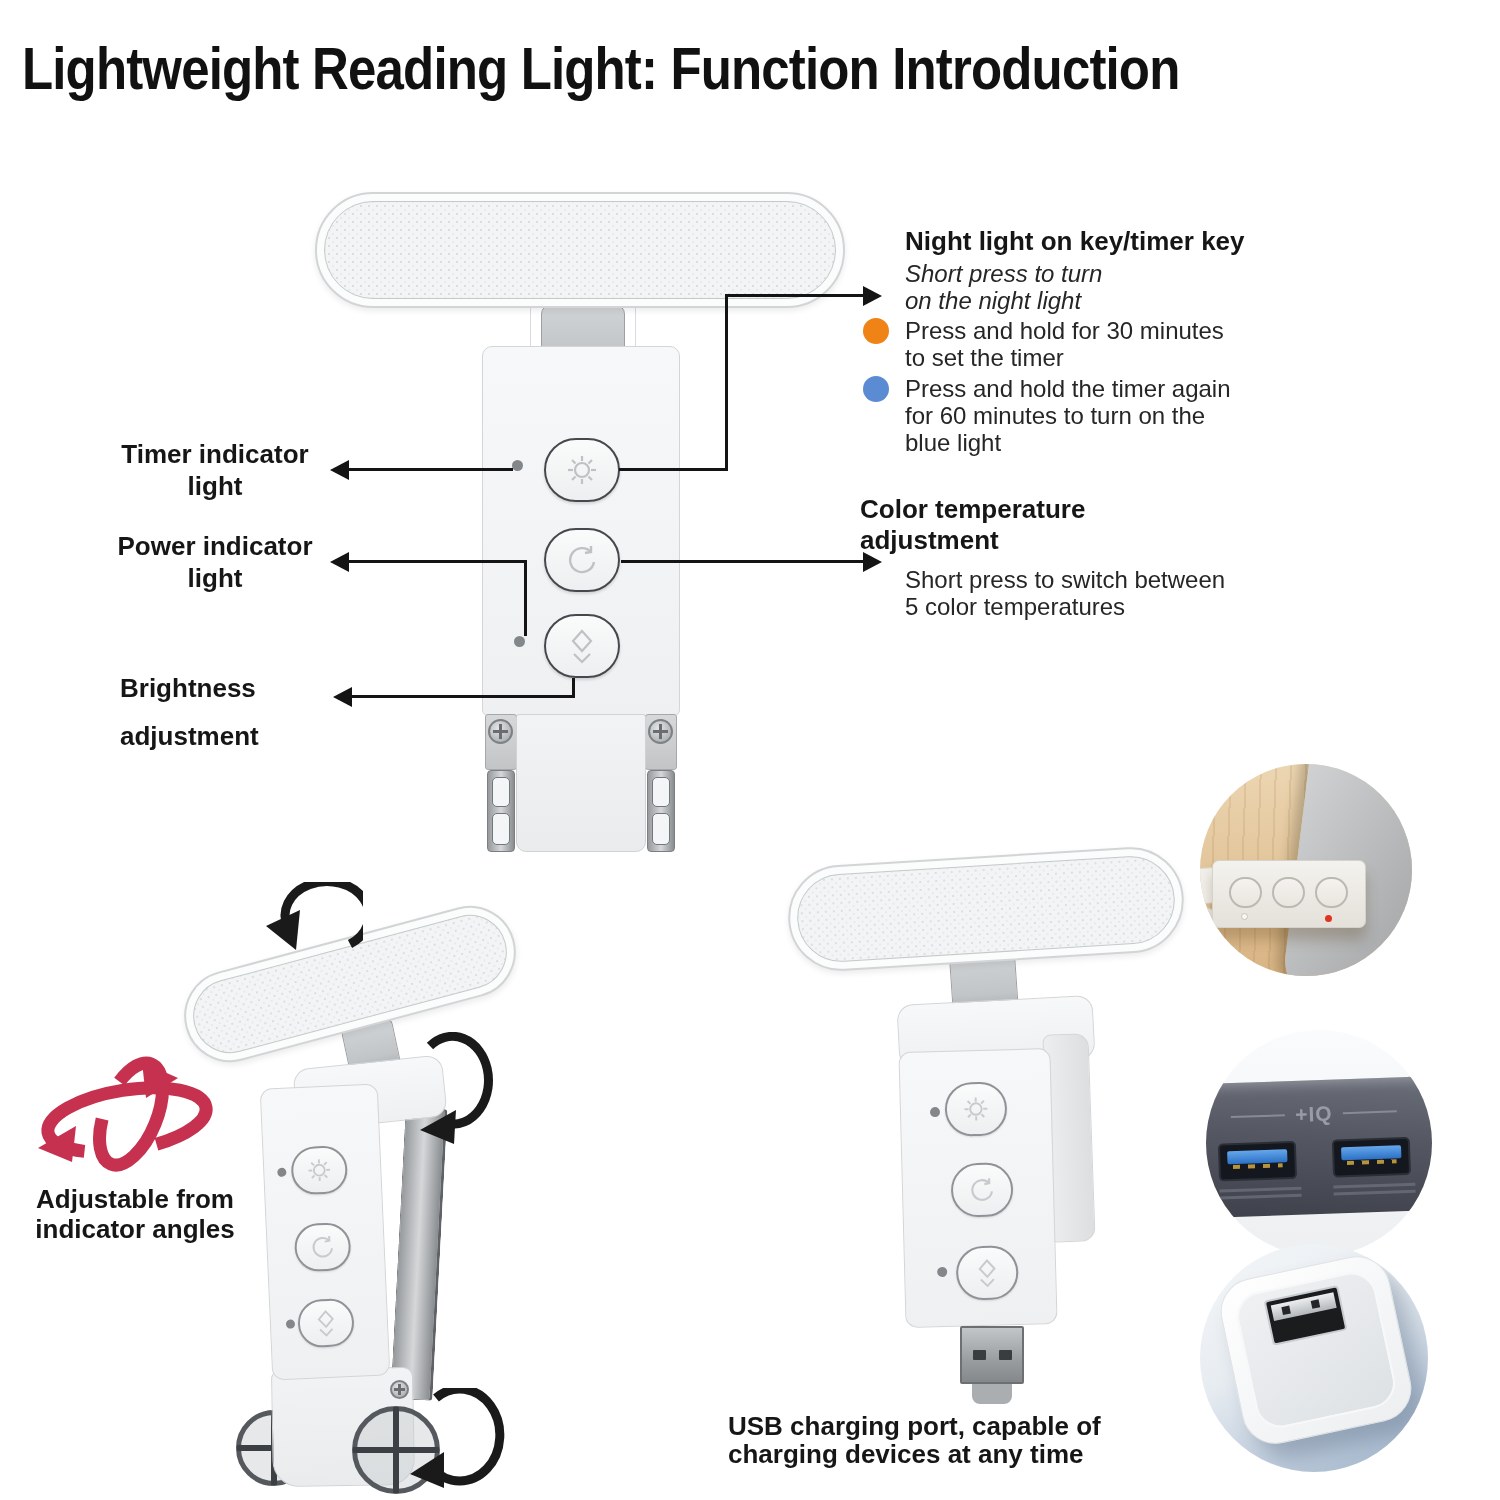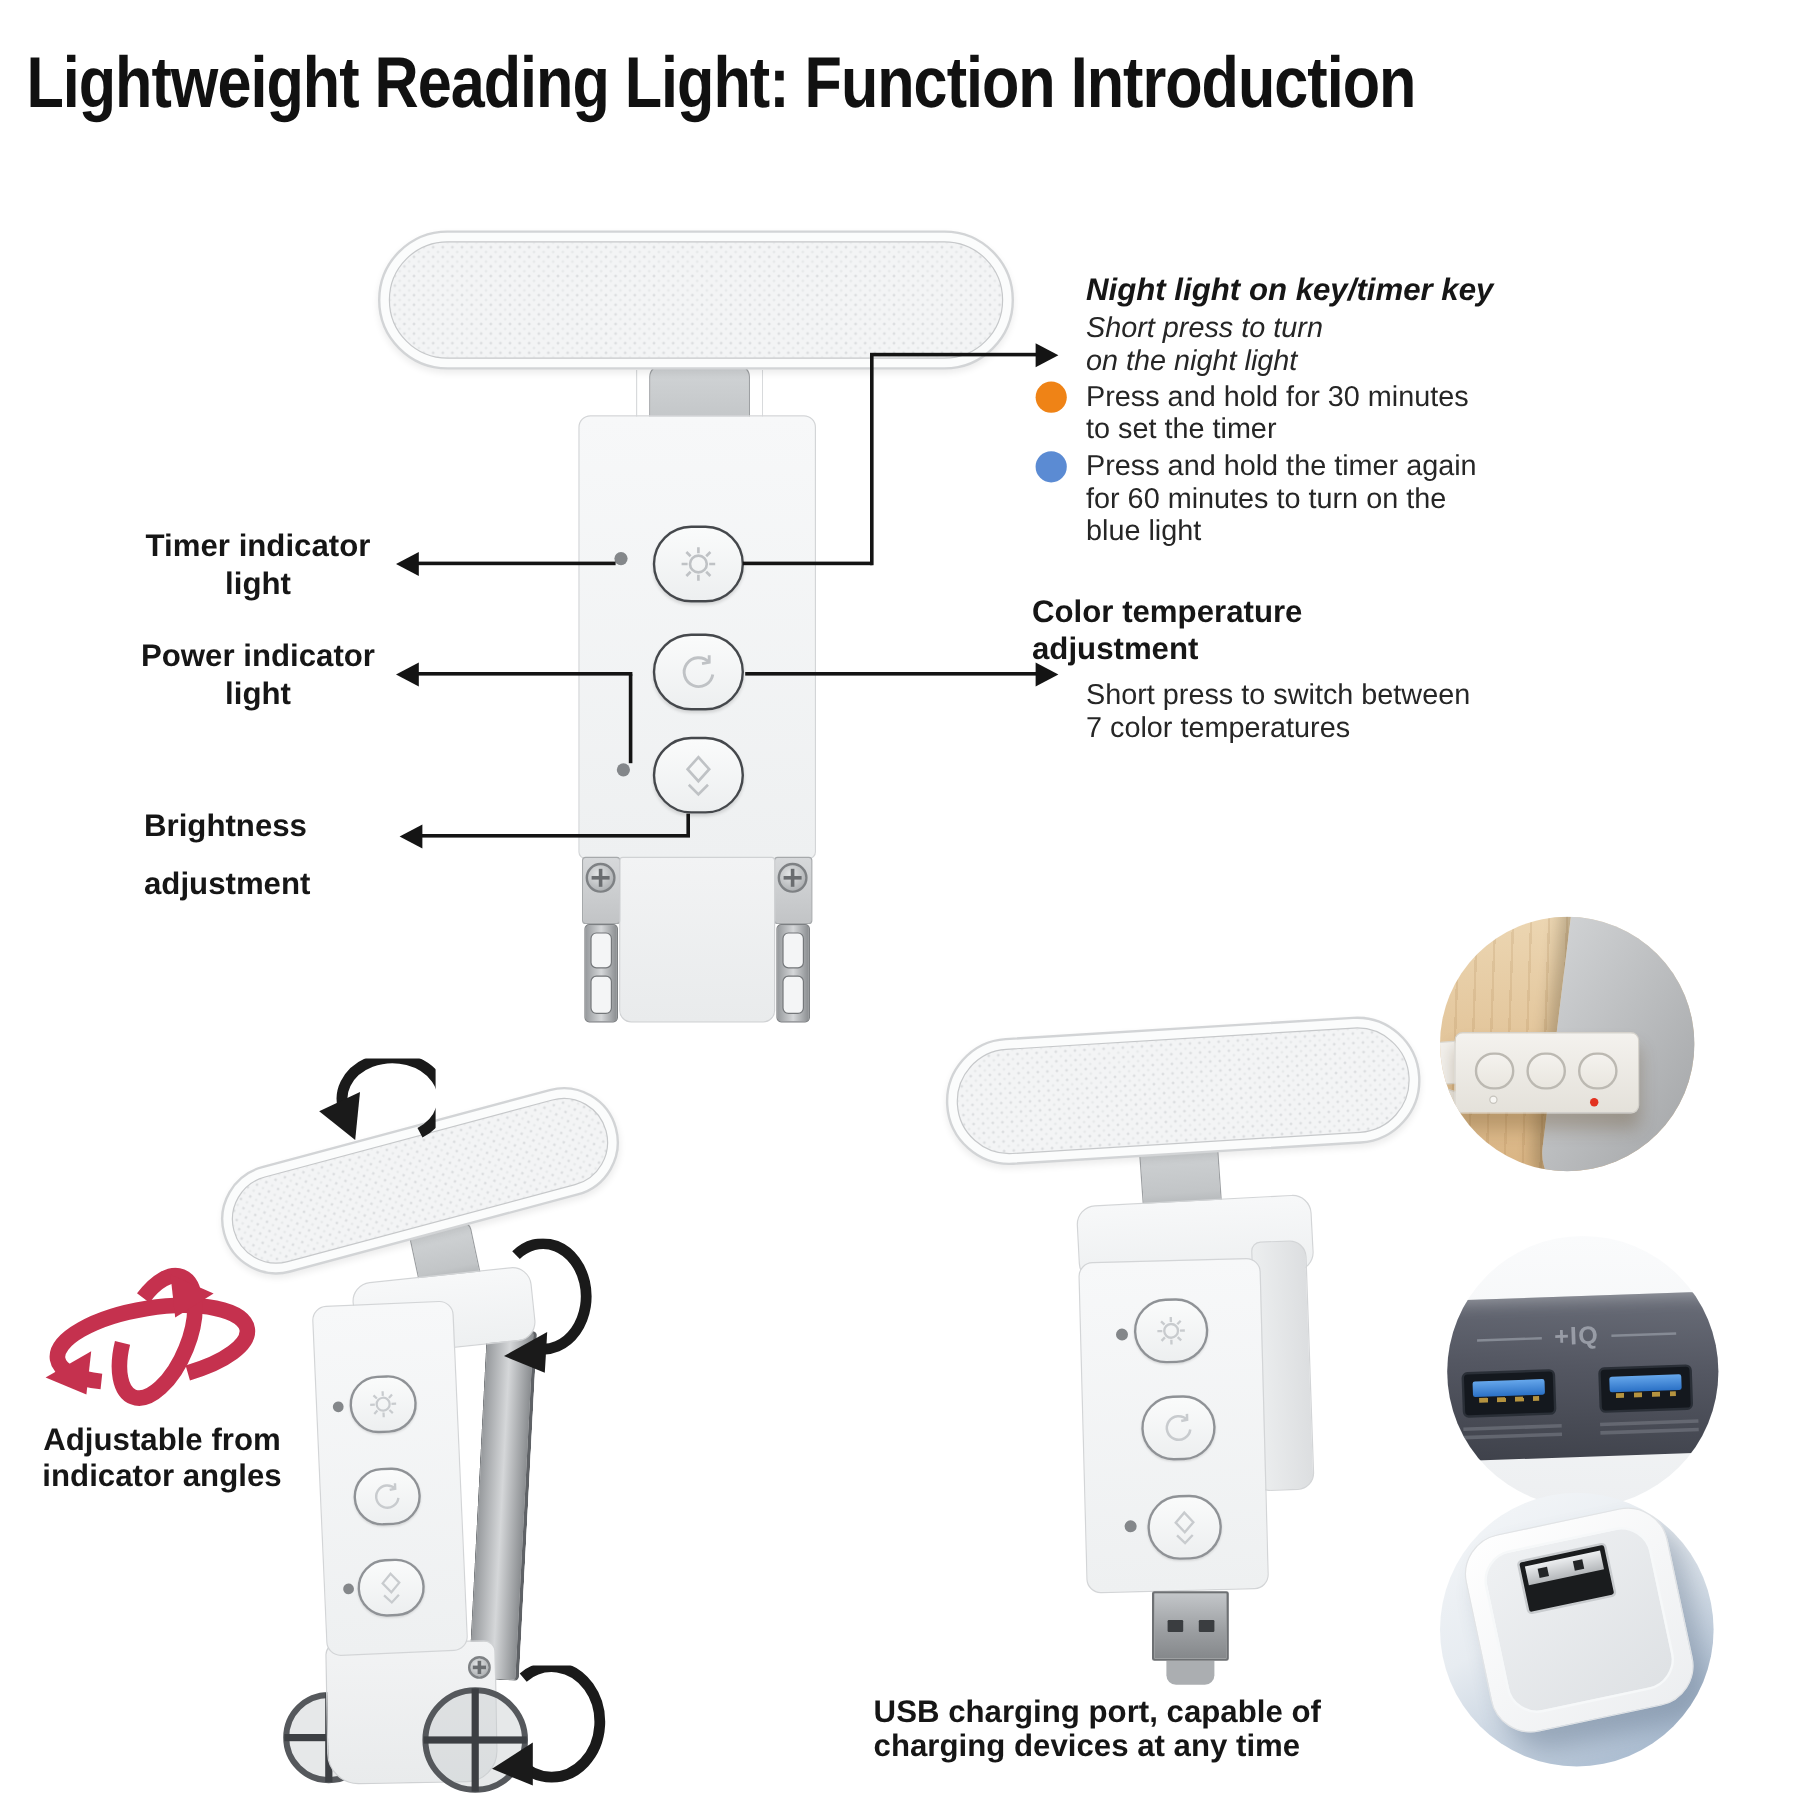--- a/index.html
+++ b/index.html
@@ -183,35 +183,35 @@
   <div class="hline" style="left:347px;top:560px;width:180px;"></div>
   <div class="arrow-left" style="left:330px;top:552px;"></div>
 
   <div class="hline" style="left:621px;top:560px;width:245px;"></div>
   <div class="arrow-right" style="left:863px;top:552px;"></div>
 
   <div class="vline" style="left:572px;top:678px;height:19px;"></div>
   <div class="hline" style="left:350px;top:695px;width:225px;"></div>
   <div class="arrow-left" style="left:333px;top:687px;"></div>
 
-  <div class="callout-head" style="left:905px;top:226px;font-style:italic;">Night light on key/timer key</div>
+  <div class="callout-head" style="left:905px;top:226px;">Night light on key/timer key</div>
   <div class="callout-body ml" style="left:905px;top:260px;font-style:italic;">Short press to turn
 on the night light</div>
   <div class="bullet" style="left:863px;top:318px;background:#EF8316;"></div>
   <div class="callout-body ml" style="left:905px;top:317px;">Press and hold for 30 minutes
 to set the timer</div>
   <div class="bullet" style="left:863px;top:376px;background:#5B8BD3;"></div>
   <div class="callout-body ml" style="left:905px;top:375px;">Press and hold the timer again
 for 60 minutes to turn on the
 blue light</div>
 
   <div class="callout-head ml" style="left:860px;top:494px;">Color temperature
 adjustment</div>
   <div class="callout-body ml" style="left:905px;top:566px;">Short press to switch between
-7 color temperatures</div>
+5 color temperatures</div>
 
   <div class="callout-head ml label-center" style="left:95px;top:438px;width:240px;line-height:32px;">Timer indicator
 light</div>
   <div class="callout-head ml label-center" style="left:95px;top:530px;width:240px;line-height:32px;">Power indicator
 light</div>
   <div class="callout-head ml" style="left:120px;top:664px;line-height:48px;">Brightness
 adjustment</div>
 
   <svg class="svgabs" style="left:32px;top:1056px;" width="195" height="125" viewBox="0 0 195 125">
     <g fill="none" stroke="#C5314E" stroke-width="13">

